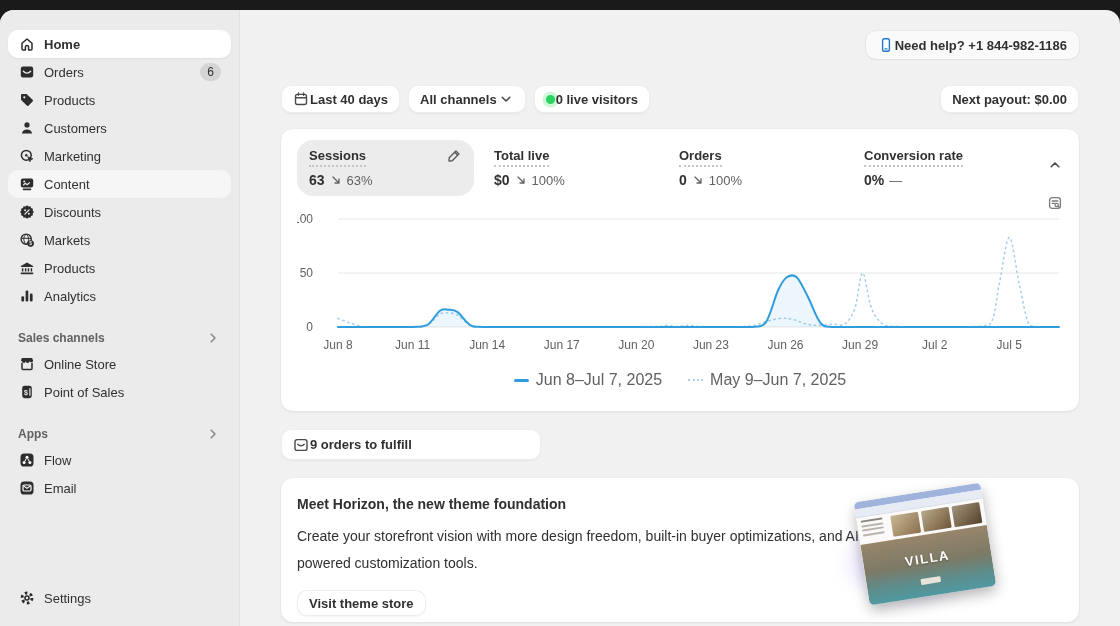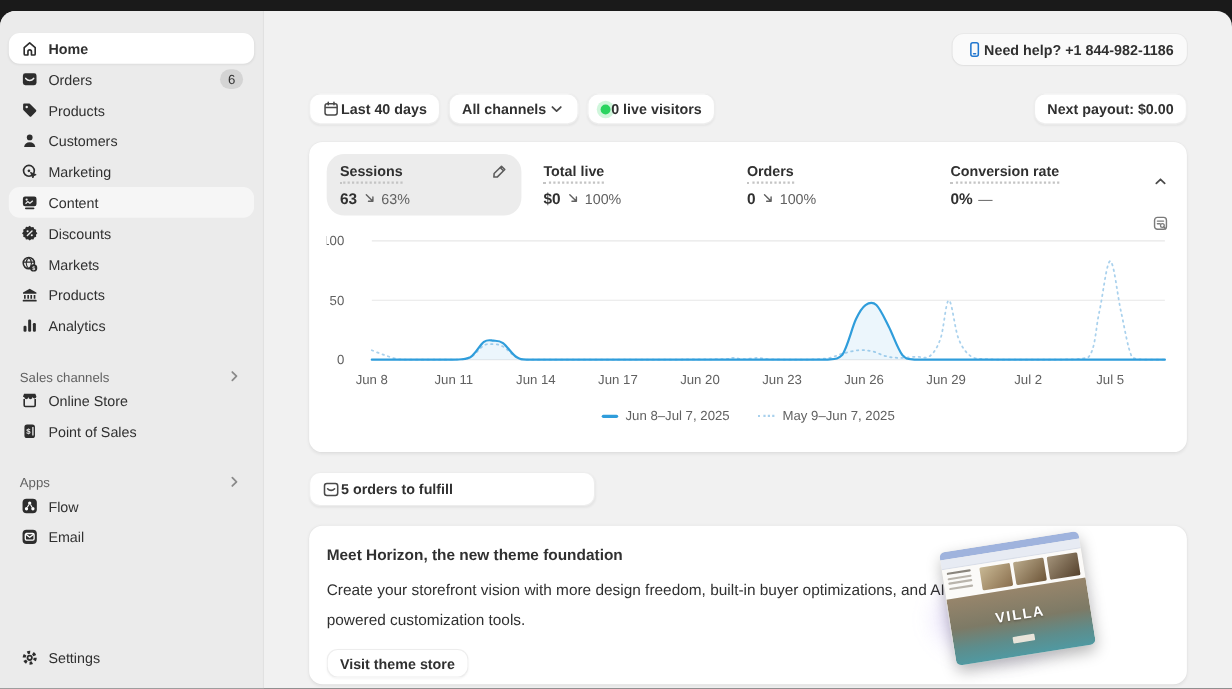--- a/index.html
+++ b/index.html
@@ -13,22 +13,22 @@
   .sidebar{width:240px;flex:none;background:#ebebeb;display:flex;flex-direction:column;
            padding:20px 8px 14px;box-sizing:border-box;border-right:1px solid rgba(0,0,0,.04)}
   .sb-item{display:flex;align-items:center;gap:9px;height:28px;padding:0 10px;border-radius:10px;
            font-size:13px;color:#303030;cursor:pointer;flex:none}
   .sb-item .icon{width:17px;height:17px;display:flex;align-items:center;justify-content:center;color:#2d2d2d;flex:none}
   .sb-item .label{flex:1;font-weight:500}
   .sb-item.active{background:#fff;box-shadow:0 1px 2px rgba(0,0,0,.06)}
   .sb-item.active .label{font-weight:700}
   .sb-item.highlight{background:rgba(250,250,250,.75)}
   .badge{background:#d4d4d4;color:#303030;font-size:12px;border-radius:9px;padding:0 7px;line-height:18px}
-  .sb-header{display:flex;align-items:flex-end;justify-content:space-between;padding:0 10px;height:24px;
-             margin-top:16px;font-size:12px;font-weight:400;color:#616161}
+  .sb-header{display:flex;align-items:center;justify-content:space-between;padding:0 10px;height:24px;
+             margin-top:16px;font-size:12px;font-weight:700;color:#616161}
   .sb-header .chev{width:16px;height:16px;color:#8a8a8a;cursor:pointer;display:flex}
   .sb-spacer{flex:1}
 
   
   main{flex:1;padding:0 41px;box-sizing:border-box;position:relative}
   .help-row{display:flex;justify-content:flex-end;padding-top:21px}
   .pill{display:inline-flex;align-items:center;gap:1px;height:28px;padding:0 12px;background:#fff;border:none;
         border-radius:10px;font-size:13px;font-weight:600;color:#303030;font-family:inherit;cursor:pointer;
         box-shadow:inset 0 0 0 1px rgba(0,0,0,.07),0 1px 2px rgba(0,0,0,.05);white-space:nowrap}
   .pill.help{background:#fafafa;box-shadow:0 0 0 1px rgba(0,0,0,.03),0 1px 2px rgba(0,0,0,.04)}
@@ -46,21 +46,21 @@
   .m-label-row{display:flex;justify-content:space-between;align-items:flex-start;height:18px}
   .m-label{font-size:13px;font-weight:700;border-bottom:2px dotted #c4c4c4;padding-bottom:2px}
   .m-pencil{color:#5c5c5c;display:flex;cursor:pointer}
   .m-value-row{display:flex;align-items:center;gap:5px;margin-top:6px}
   .m-value{font-size:14px;font-weight:700}
   .m-arrow{display:flex;color:#616161}
   .m-delta{font-size:13px;color:#616161}
   .icon-btn{position:absolute;right:14px;background:none;border:none;padding:2px;cursor:pointer;color:#4a4a4a;display:flex}
   .icon-btn.report{color:#7a7a7a}
   #chart{display:block;margin-top:13px}
-  .legend{display:flex;justify-content:center;align-items:flex-end;gap:26px;margin-top:12px;font-size:12px;color:#616161}
+  .legend{display:flex;justify-content:center;align-items:flex-end;gap:26px;margin-top:12px;font-size:16px;color:#616161}
   .legend .item{display:flex;align-items:center;gap:7px}
   .sw-solid{width:15px;height:3px;border-radius:2px;display:inline-block}
   .sw-dotted{width:15px;height:0;border-bottom:2.5px dotted;display:inline-block}
 
   .orders-cta{margin-top:18px;width:260px;height:31px;justify-content:flex-start;border-radius:10px}
 
   .horizon{margin-top:18px;height:144px;padding:18px 16px;box-sizing:border-box;display:flex;position:relative;overflow:hidden}
   .h-text{width:575px}
   .h-text h3{margin:0;font-size:14px;font-weight:700}
   .h-text p{margin:11px 0 0;font-size:14px;line-height:27px;color:#303030}
@@ -430,21 +430,21 @@
         </div>
     </section>
 
     <button class="pill orders-cta">
       <span class="p-icon">
           <svg width="16" height="16" viewBox="0 0 16 16" xmlns="http://www.w3.org/2000/svg">
             <rect x="2" y="2.6" width="12" height="10.8" rx="2.2" fill="none" stroke="currentColor" stroke-width="1.4"></rect>
             <path d="M4.8 7.3c.9 1 2 1.5 3.2 1.5s2.3-.5 3.2-1.5" fill="none" stroke="currentColor" stroke-width="1.4" stroke-linecap="round"></path>
           </svg>
         </span>
-      <span>5 orders to fulfill</span>
+      <span>9 orders to fulfill</span>
     </button>
 
     <section class="card horizon">
       <div class="h-text">
         <h3>Meet Horizon, the new theme foundation</h3>
         <p>Create your storefront vision with more design freedom, built-in buyer optimizations, and AI-powered customization tools.</p>
         <button class="pill visit-btn">Visit theme store</button>
       </div>
       <div class="theme-visual">
         <div class="glow"></div>

